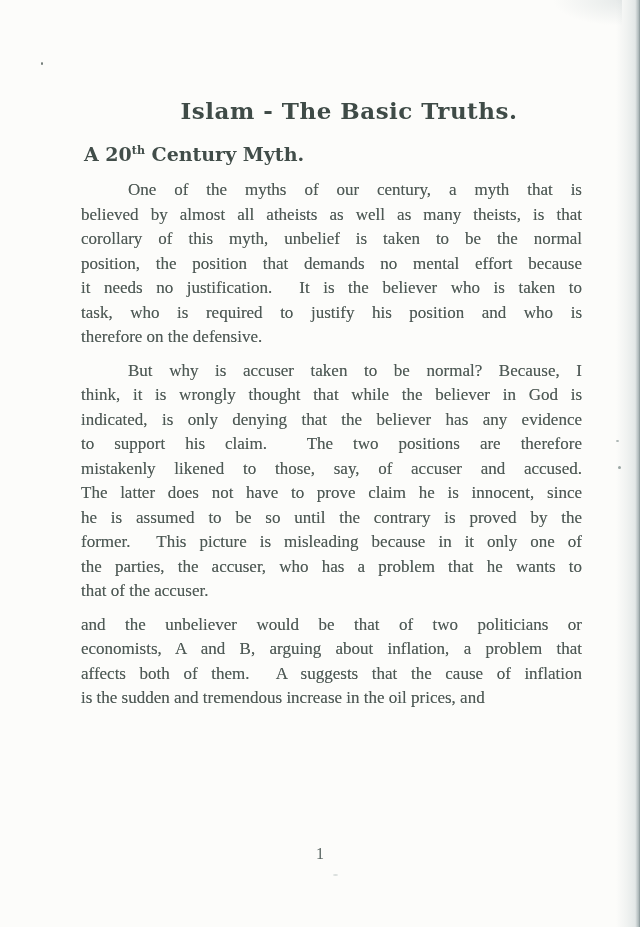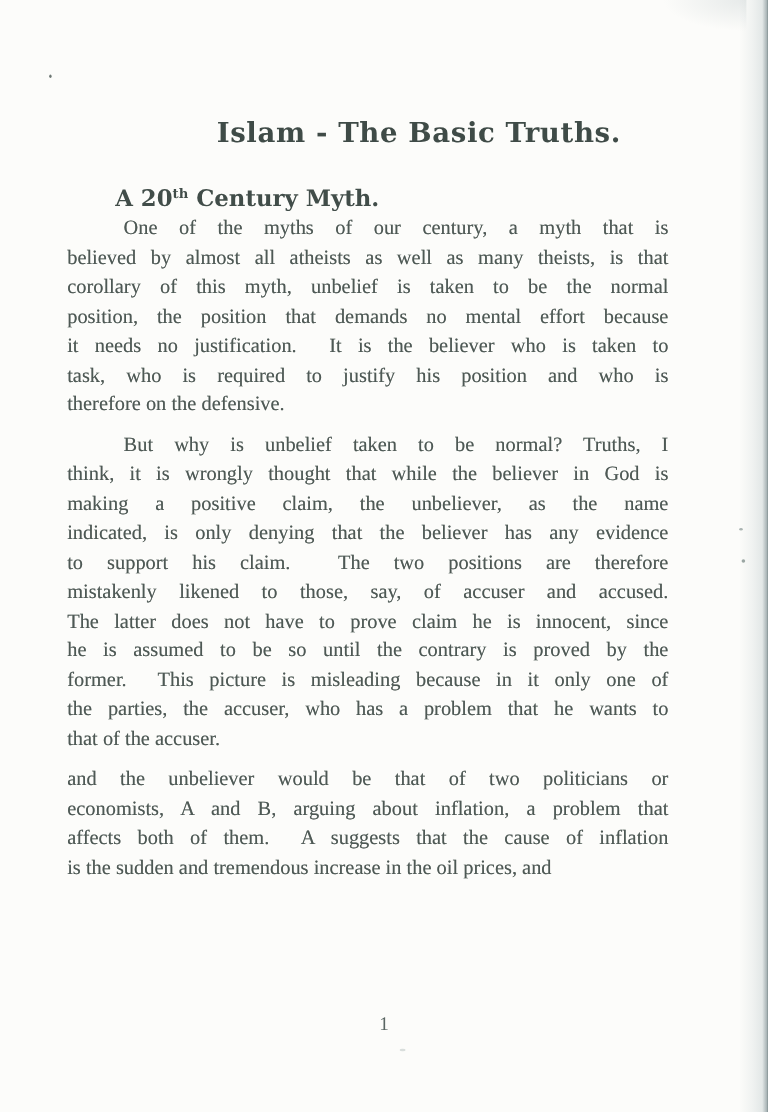--- a/index.html
+++ b/index.html
@@ -41,35 +41,35 @@
     font-weight: bold;
     font-size: 23px;
     letter-spacing: 0.5px;
     color: #3f4b47;
     padding-left: 12px;
   }
 
   .section-heading {
     position: absolute;
     top: 139px; left: 80px;
-    margin: 16px;
+    margin: 4px;
     font-family: "DejaVu Serif", serif;
     font-weight: bold;
     font-size: 19px;
     color: #414d49;
   }
   .section-heading sup {
     font-size: 11px;
     vertical-align: super;
     line-height: 0;
   }
 
   .body-text {
     position: absolute;
-    top: 178px; left: 56px;
+    top: 178px; left: 81px;
     width: 501px;
     font-size: 17px;
     line-height: 24.5px;
     color: #4e5955;
     text-shadow: 0 0 0.5px rgba(78,89,85,0.55);
   }
   .paragraph { margin: 0 0 9px 0; }
   .paragraph .line {
     text-align: justify;
     text-align-last: justify;
@@ -110,23 +110,22 @@
       <div class="paragraph">
         <div class="line first">One of the myths of our century, a myth that is</div>
         <div class="line">believed by almost all atheists as well as many theists, is that</div>
         <div class="line">corollary of this myth, unbelief is taken to be the normal</div>
         <div class="line">position, the position that demands no mental effort because</div>
         <div class="line">it needs no justification.&nbsp; It is the believer who is taken to</div>
         <div class="line">task, who is required to justify his position and who is</div>
         <div class="line last">therefore on the defensive.</div>
       </div>
       <div class="paragraph">
-        <div class="line first">But why is unbelief taken to be normal? Truths, I</div>
+        <div class="line first">But why is accuser taken to be normal? Because, I</div>
         <div class="line">think, it is wrongly thought that while the believer in God is</div>
-        <div class="line">making a positive claim, the unbeliever, as the name</div>
         <div class="line">indicated, is only denying that the believer has any evidence</div>
         <div class="line">to support his claim.&nbsp; The two positions are therefore</div>
         <div class="line">mistakenly likened to those, say, of accuser and accused.</div>
         <div class="line">The latter does not have to prove claim he is innocent, since</div>
         <div class="line">he is assumed to be so until the contrary is proved by the</div>
         <div class="line">former.&nbsp; This picture is misleading because in it only one of</div>
         <div class="line">the parties, the accuser, who has a problem that he wants to</div>
         <div class="line last">that of the accuser.</div>
       </div>
       <div class="paragraph">

